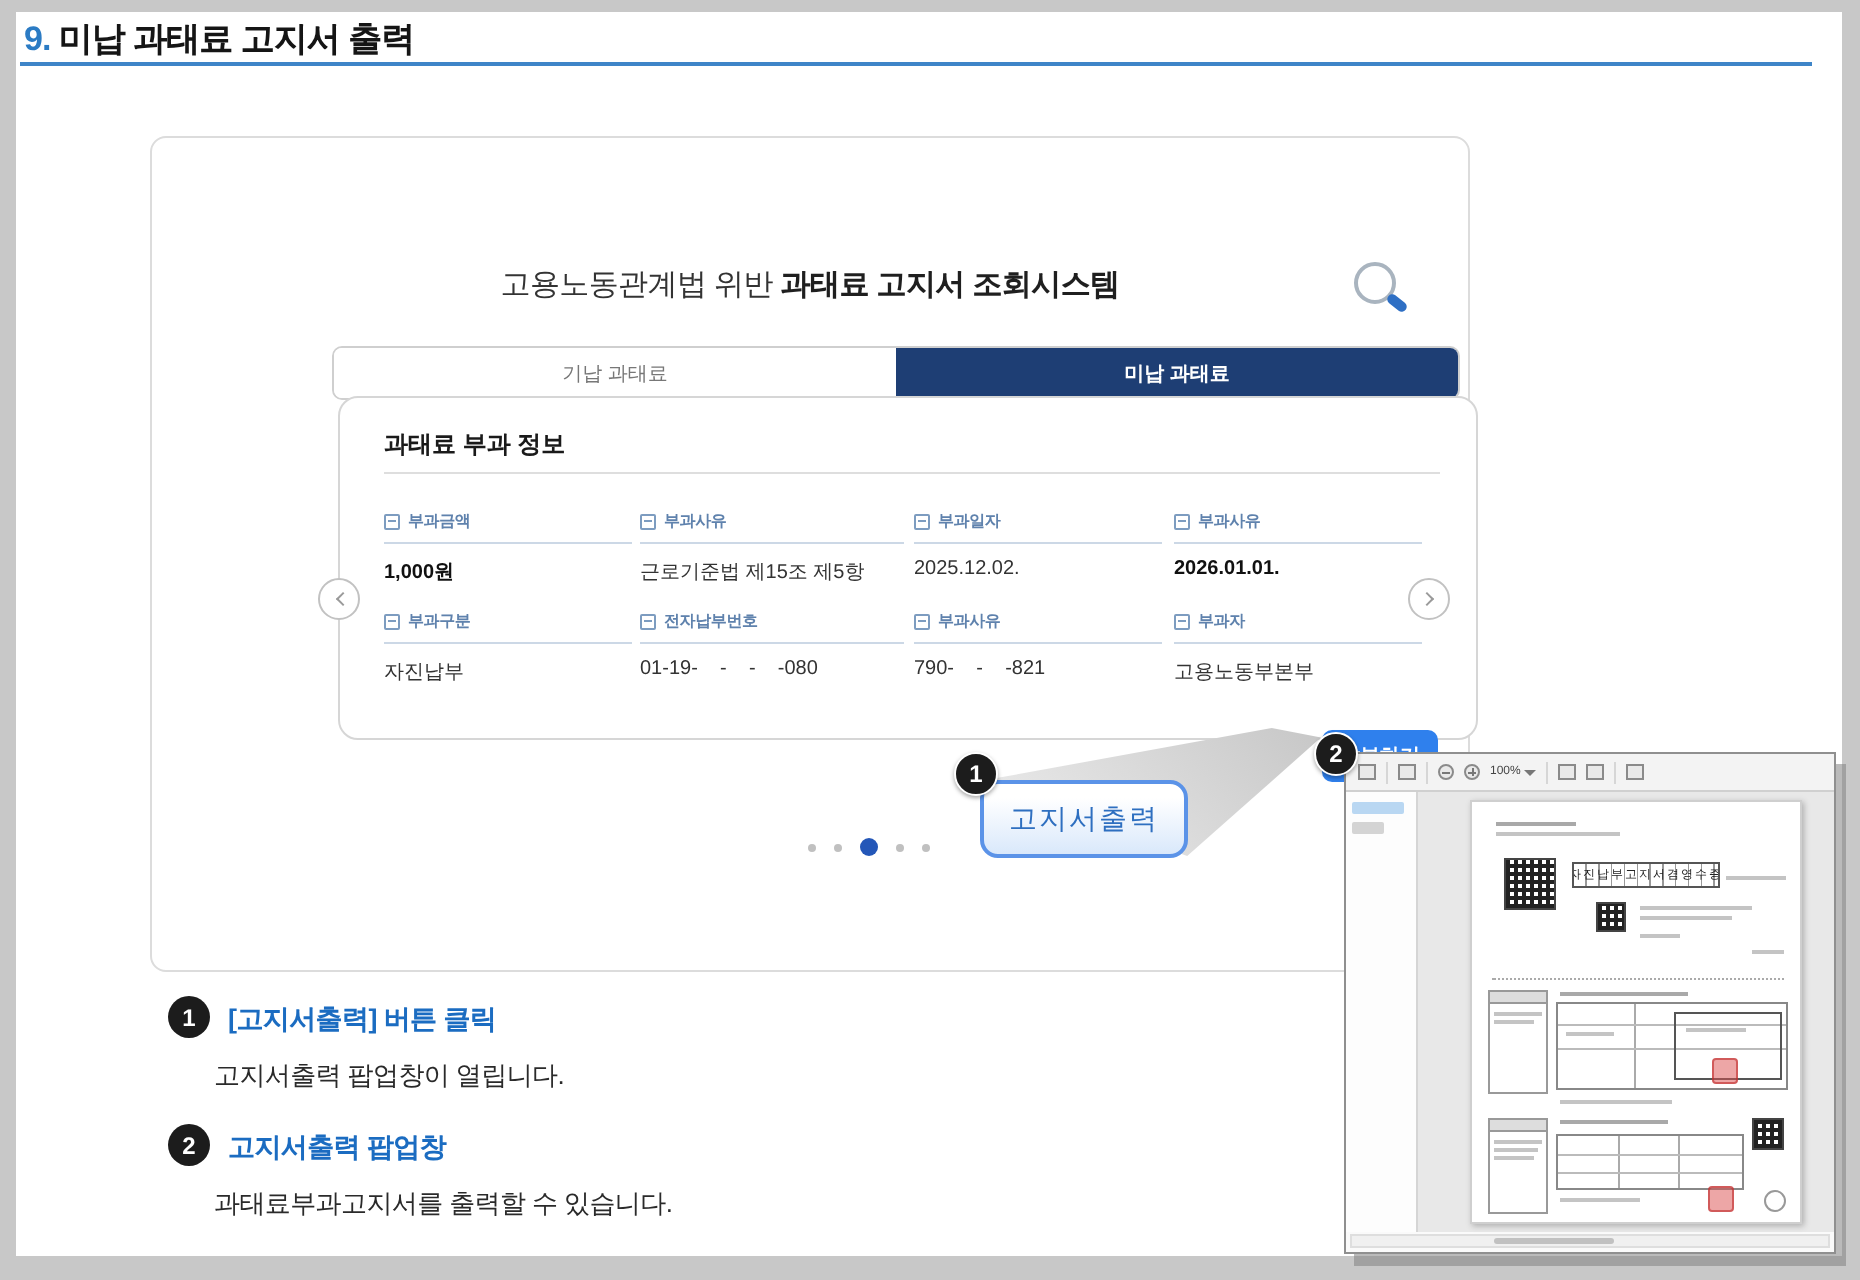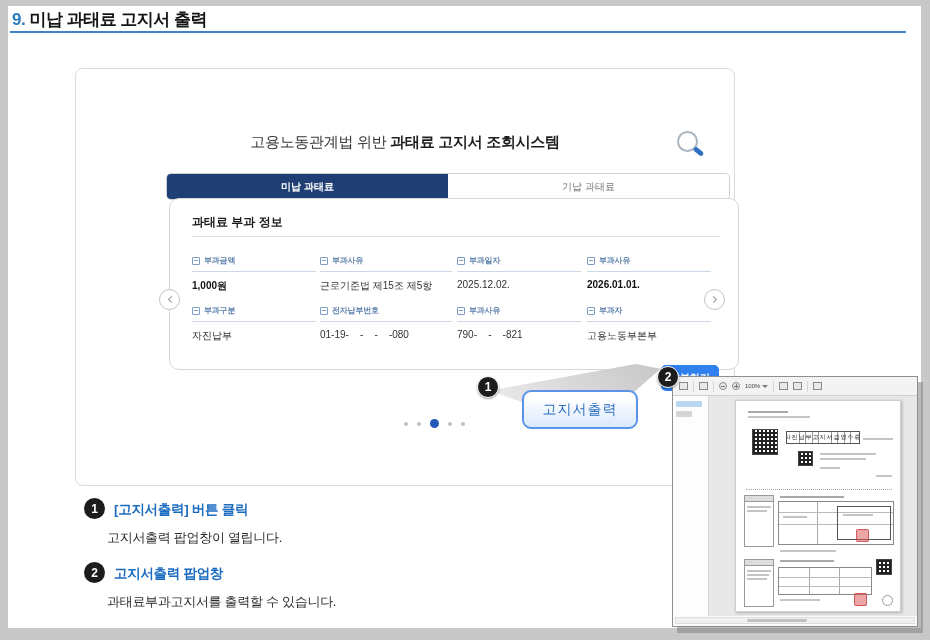--- a/index.html
+++ b/index.html
@@ -56,21 +56,21 @@
   .nav-right { left:628px; top:220px; } .nav-right .chev { transform:rotate(45deg); left:6px; }
 
   .pay-btn { position:absolute; left:585px; top:296px; width:58px; height:26px; background:#2f80ed; border-radius:5px; color:#fff; font-size:10px; font-weight:bold; display:flex; align-items:center; justify-content:center; z-index:2; }
 
   .dots { position:absolute; left:328px; top:350px; display:flex; align-items:center; gap:9px; }
   .dot { width:4px; height:4px; border-radius:50%; background:#c0c0c0; }
   .dot.active { width:9px; height:9px; background:#2457b8; }
 
   
   .funnel { position:absolute; left:488px; top:362px; width:176px; height:68px; clip-path:polygon(98% 10%, 84% 3%, 1% 42%, 60% 97%); background:linear-gradient(225deg,#c6c6c6,#efefef); z-index:20; }
-  .callout { position:absolute; left:490px; top:390px; width:116px; height:39px; border:2px solid #5b93e8; border-radius:9px; background:linear-gradient(180deg,#ffffff 20%,#d9e8fb); z-index:30; display:flex; align-items:center; justify-content:center; font-size:14px; color:#2e6fc0; letter-spacing:1px;margin-left:32px; }
+  .callout { position:absolute; left:490px; top:390px; width:104px; height:39px; border:2px solid #5b93e8; border-radius:9px; background:linear-gradient(180deg,#ffffff 20%,#d9e8fb); z-index:30; display:flex; align-items:center; justify-content:center; font-size:14px; color:#2e6fc0; letter-spacing:1px; }
   .badge { position:absolute; width:22px; height:22px; border-radius:50%; background:#1c1c1c; border:1.5px solid #fff; color:#fff; font-size:12px; font-weight:bold; display:flex; align-items:center; justify-content:center; box-shadow:0 1px 2px rgba(0,0,0,.35); }
   .badge-1 { left:477px; top:376px; z-index:31; }
   .badge-2 { left:657px; top:366px; z-index:50; }
 
   
   .popup { position:absolute; left:672px; top:376px; width:246px; height:251px; background:#fafafa; border:1px solid #8f8f8f; box-shadow:5px 6px 0 rgba(130,130,130,.55); z-index:40; }
   .ptoolbar { height:19px; background:#f3f3f3; border-bottom:1px solid #d0d0d0; display:flex; align-items:center; gap:5px; padding:0 6px; }
   .tico { width:9px; height:8px; border:1px solid #8a8a8a; background:#e9e9e9; flex:none; }
   .tico.round { border-radius:50%; width:8px; height:8px; position:relative; }
   .tico.round::after { content:""; position:absolute; left:1px; top:3px; right:1px; border-top:1px solid #777; }
@@ -116,22 +116,22 @@
 
   <div class="sec-head"><span class="num">9.</span><span> 미납 과태료 고지서 출력</span></div>
   <div class="sec-underline"></div>
 
   <div class="card">
 
     <div class="sys-title"><span>고용노동관계법 위반 </span><b>과태료 고지서 조회시스템</b></div>
     <div class="magnifier"></div>
 
     <div class="tabs">
+      <div class="tab inactive">기납 과태료</div>
       <div class="tab active">미납 과태료</div>
-      <div class="tab inactive">기납 과태료</div>
     </div>
 
     <div class="panel">
       <div class="panel-title">과태료 부과 정보</div>
       <div class="panel-title-line"></div>
 
       <div class="fcell c0 bold">
         <div class="lrow">
             <span class="box-ico"></span>
             <span class="flabel">부과금액</span>

